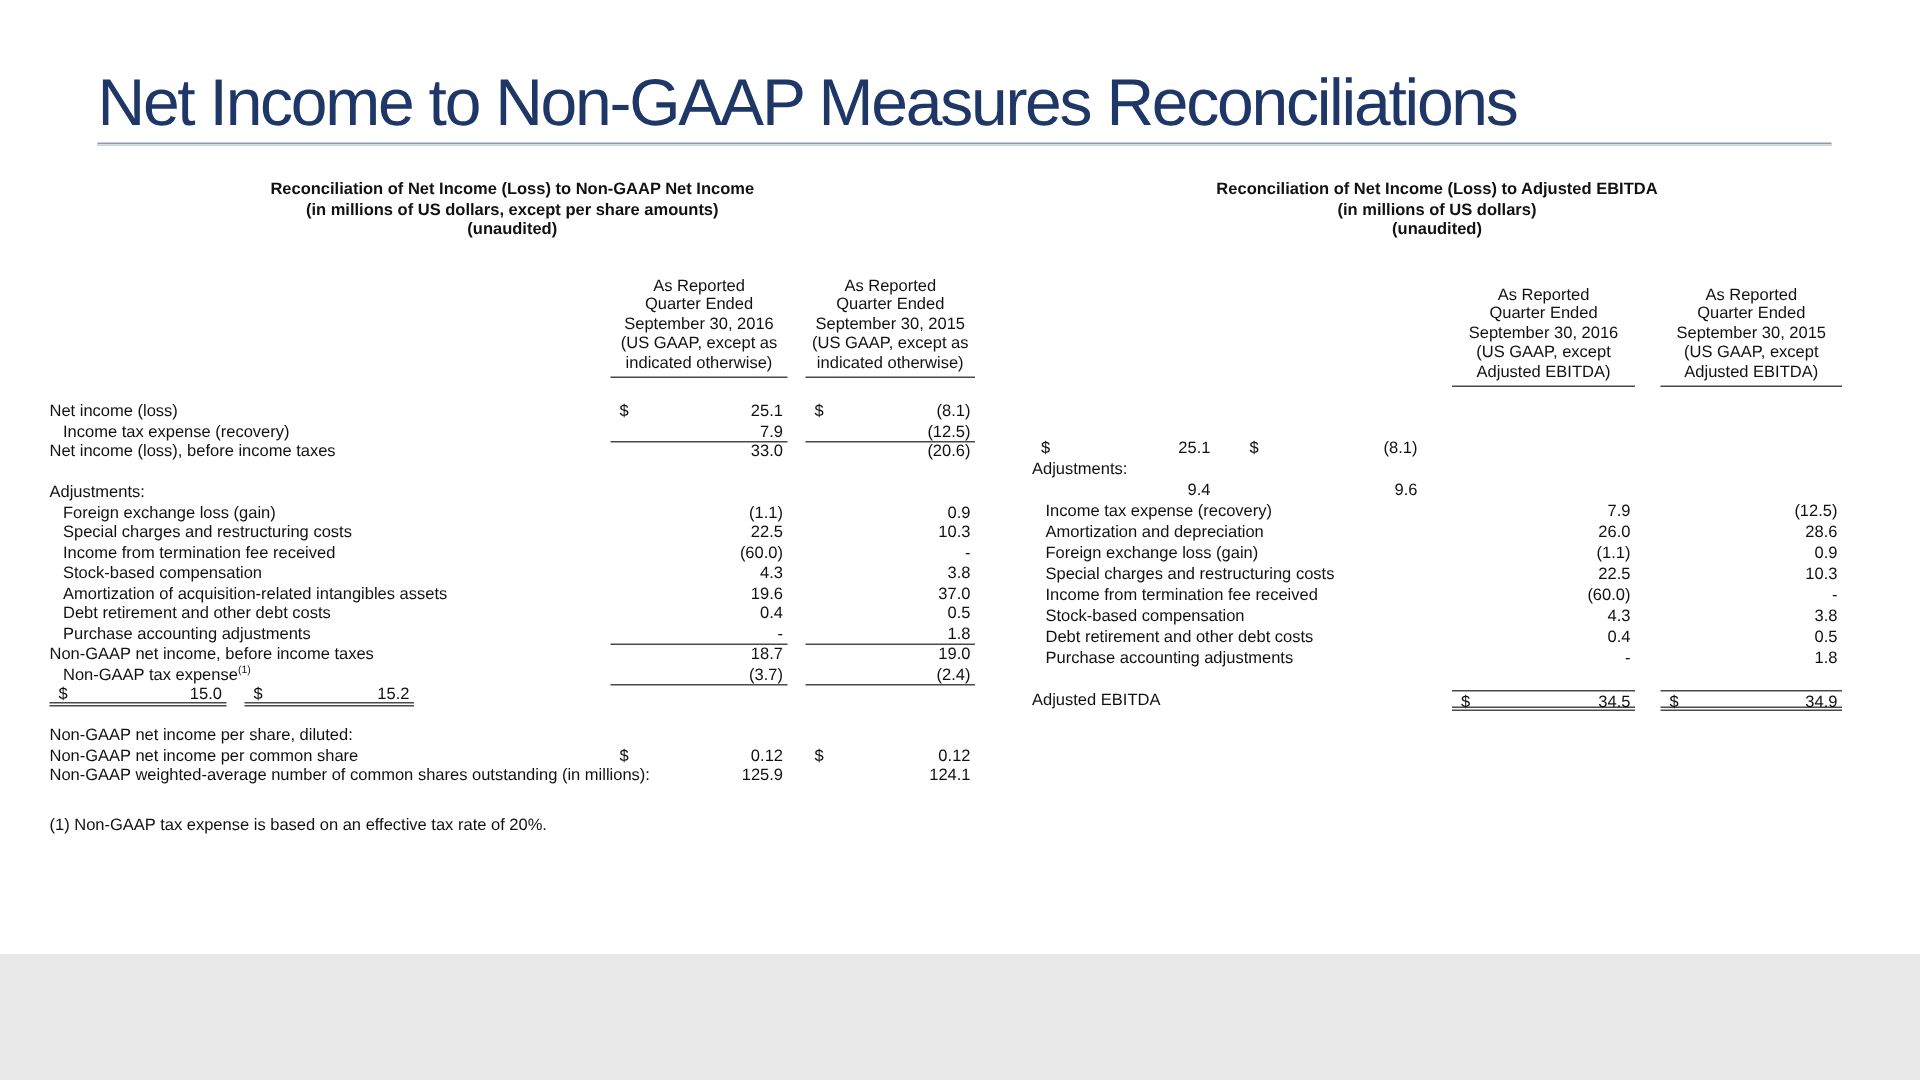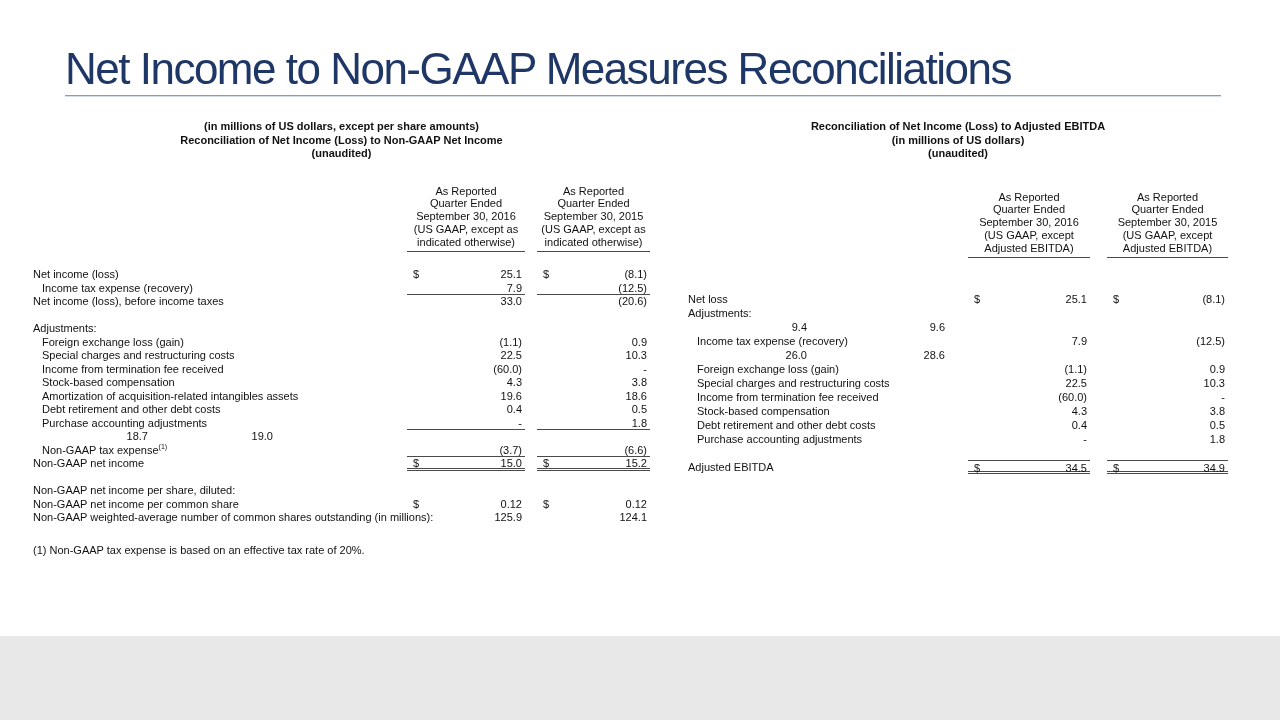--- a/index.html
+++ b/index.html
@@ -74,22 +74,22 @@
 </head>
 <body>
 
 <div class="slide">
 
   <div class="slide-title">Net Income to Non-GAAP Measures Reconciliations</div>
   <div class="title-rule"></div>
 
   <section class="tbl tbl-left" id="tbl-left">
     <div class="tbl-title">
+      <div>Reconciliation of Net Income (Loss) to Non-GAAP Net Income</div>
       <div>(in millions of US dollars, except per share amounts)</div>
-      <div>Reconciliation of Net Income (Loss) to Non-GAAP Net Income</div>
       <div>(unaudited)</div>
     </div>
     <div class="thead">
       <div class="hlbl"></div>
       <div class="hgrp hg1">As Reported
 Quarter Ended
 September 30, 2016
 (US GAAP, except as
 indicated otherwise)</div>
       <div class="hgap"></div>
@@ -210,21 +210,21 @@
         </div>
         <div class="row">
           <div class="lbl ind">Amortization of acquisition-related intangibles assets</div>
           <div class="grp g1">
             <span class="sym"></span>
             <span class="val">19.6</span>
           </div>
           <div class="gap"></div>
           <div class="grp g2">
             <span class="sym"></span>
-            <span class="val">18.6</span>
+            <span class="val">37.0</span>
           </div>
         </div>
         <div class="row">
           <div class="lbl ind">Debt retirement and other debt costs</div>
           <div class="grp g1">
             <span class="sym"></span>
             <span class="val">0.4</span>
           </div>
           <div class="gap"></div>
           <div class="grp g2">
@@ -238,44 +238,44 @@
             <span class="sym"></span>
             <span class="val">-</span>
           </div>
           <div class="gap"></div>
           <div class="grp g2">
             <span class="sym"></span>
             <span class="val">1.8</span>
           </div>
         </div>
         <div class="row">
+          <div class="lbl">Non-GAAP net income, before income taxes</div>
           <div class="grp g1">
             <span class="sym"></span>
             <span class="val">18.7</span>
           </div>
           <div class="gap"></div>
           <div class="grp g2">
             <span class="sym"></span>
             <span class="val">19.0</span>
           </div>
         </div>
         <div class="row b-bottom">
           <div class="lbl ind">Non-GAAP tax expense<sup class="fnref">(1)</sup></div>
           <div class="grp g1">
             <span class="sym"></span>
             <span class="val">(3.7)</span>
           </div>
           <div class="gap"></div>
           <div class="grp g2">
             <span class="sym"></span>
-            <span class="val">(6.6)</span>
+            <span class="val">(2.4)</span>
           </div>
         </div>
         <div class="row b-double">
-          <div class="lbl">Non-GAAP net income</div>
           <div class="grp g1">
             <span class="sym">$</span>
             <span class="val">15.0</span>
           </div>
           <div class="gap"></div>
           <div class="grp g2">
             <span class="sym">$</span>
             <span class="val">15.2</span>
           </div>
         </div>
@@ -345,21 +345,20 @@
 Adjusted EBITDA)</div>
       <div class="hgap"></div>
       <div class="hgrp hg2">As Reported
 Quarter Ended
 September 30, 2015
 (US GAAP, except
 Adjusted EBITDA)</div>
     </div>
     <div class="rows">
         <div class="row">
-          <div class="lbl">Net loss</div>
           <div class="grp g1">
             <span class="sym">$</span>
             <span class="val">25.1</span>
           </div>
           <div class="gap"></div>
           <div class="grp g2">
             <span class="sym">$</span>
             <span class="val">(8.1)</span>
           </div>
         </div>
@@ -392,20 +391,21 @@
             <span class="sym"></span>
             <span class="val">7.9</span>
           </div>
           <div class="gap"></div>
           <div class="grp g2">
             <span class="sym"></span>
             <span class="val">(12.5)</span>
           </div>
         </div>
         <div class="row">
+          <div class="lbl ind">Amortization and depreciation</div>
           <div class="grp g1">
             <span class="sym"></span>
             <span class="val">26.0</span>
           </div>
           <div class="gap"></div>
           <div class="grp g2">
             <span class="sym"></span>
             <span class="val">28.6</span>
           </div>
         </div>

